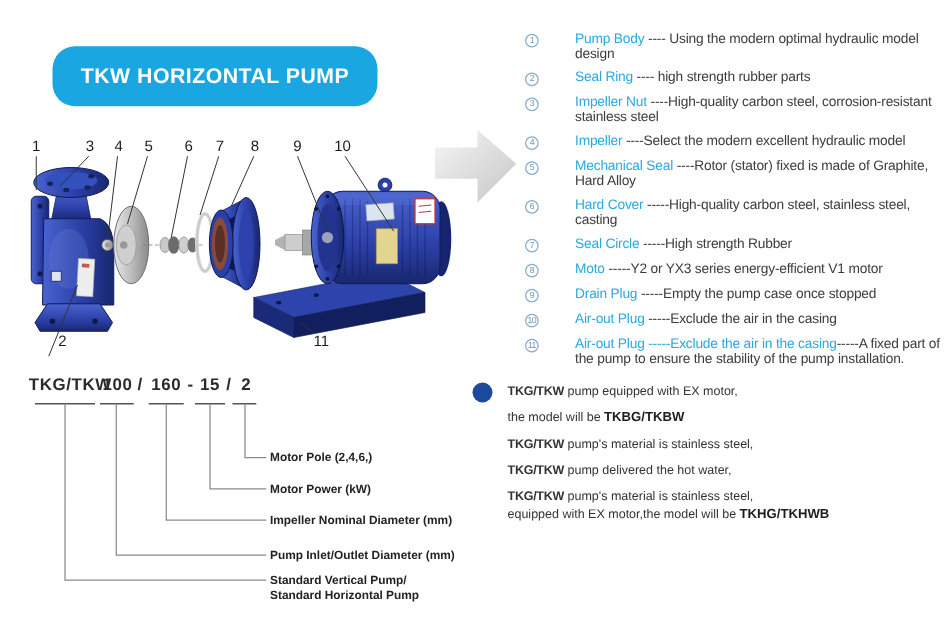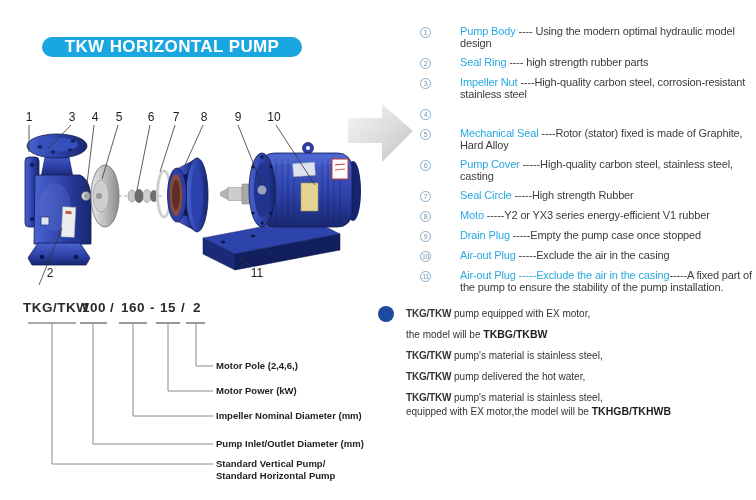--- a/index.html
+++ b/index.html
@@ -3,21 +3,21 @@
 <meta charset="utf-8">
 <style>
   * { margin:0; padding:0; box-sizing:border-box; }
   html,body { width:756px; height:500px; }
   body {
     position:relative; width:756px; height:500px; background:#ffffff;
     font-family:"Liberation Sans", sans-serif; overflow:hidden;
   }
   
   .banner {
-    position:absolute; left:42px; top:37px; width:260px; height:20px;
+    position:absolute; left:42px; top:37px; width:260px; height:48px;
     background:#1aa7e1; border-radius:18px;
     display:flex; align-items:center; justify-content:center;
   }
   .banner span {
     color:#ffffff; font-weight:bold; font-size:17px; letter-spacing:.4px;
   }
   
   .diagram { position:absolute; left:10px; top:95px; width:420px; height:205px; }
   .diagram text { font-family:"Liberation Sans", sans-serif; font-size:12px; fill:#1d1d1d; }
   
@@ -215,36 +215,37 @@
   <div class="part">
     <span class="pnum">2</span>
     <span class="ptext"><span class="pname">Seal Ring</span><span class="pdesc"> ---- high strength rubber parts</span></span>
   </div>
   <div class="part">
     <span class="pnum">3</span>
     <span class="ptext"><span class="pname">Impeller Nut</span><span class="pdesc"> ----High-quality carbon steel, corrosion-resistant stainless steel</span></span>
   </div>
   <div class="part">
     <span class="pnum">4</span>
+    <span class="ptext"><span class="pname">Impeller</span><span class="pdesc"> ----Select the modern excellent hydraulic model</span></span>
   </div>
   <div class="part">
     <span class="pnum">5</span>
     <span class="ptext"><span class="pname">Mechanical Seal</span><span class="pdesc"> ----Rotor (stator) fixed is made of Graphite, Hard Alloy</span></span>
   </div>
   <div class="part">
     <span class="pnum">6</span>
-    <span class="ptext"><span class="pname">Pump Cover</span><span class="pdesc"> -----High-quality carbon steel, stainless steel, casting</span></span>
+    <span class="ptext"><span class="pname">Hard Cover</span><span class="pdesc"> -----High-quality carbon steel, stainless steel, casting</span></span>
   </div>
   <div class="part">
     <span class="pnum">7</span>
     <span class="ptext"><span class="pname">Seal Circle</span><span class="pdesc"> -----High strength Rubber</span></span>
   </div>
   <div class="part">
     <span class="pnum">8</span>
-    <span class="ptext"><span class="pname">Moto</span><span class="pdesc"> -----Y2 or YX3 series energy-efficient V1 rubber</span></span>
+    <span class="ptext"><span class="pname">Moto</span><span class="pdesc"> -----Y2 or YX3 series energy-efficient V1 motor</span></span>
   </div>
   <div class="part">
     <span class="pnum">9</span>
     <span class="ptext"><span class="pname">Drain Plug</span><span class="pdesc"> -----Empty the pump case once stopped</span></span>
   </div>
   <div class="part">
     <span class="pnum">10</span>
     <span class="ptext"><span class="pname">Air-out Plug</span><span class="pdesc"> -----Exclude the air in the casing</span></span>
   </div>
   <div class="part">
@@ -296,16 +297,16 @@
       <p><span>the model will be </span><strong>TKBG/TKBW</strong></p>
     </div>
     <div class="vblock">
       <p><span class="vprefix">TKG/TKW</span><span> pump's material is stainless steel,</span></p>
     </div>
     <div class="vblock">
       <p><span class="vprefix">TKG/TKW</span><span> pump delivered the hot water,</span></p>
     </div>
     <div class="vblock tight">
       <p><span class="vprefix">TKG/TKW</span><span> pump's material is stainless steel,</span></p>
-      <p><span>equipped with EX motor,the model will be </span><strong>TKHGB/TKHWB</strong></p>
+      <p><span>equipped with EX motor,the model will be </span><strong>TKHG/TKHWB</strong></p>
     </div>
   </div>
 </div>
 
 </body></html>

